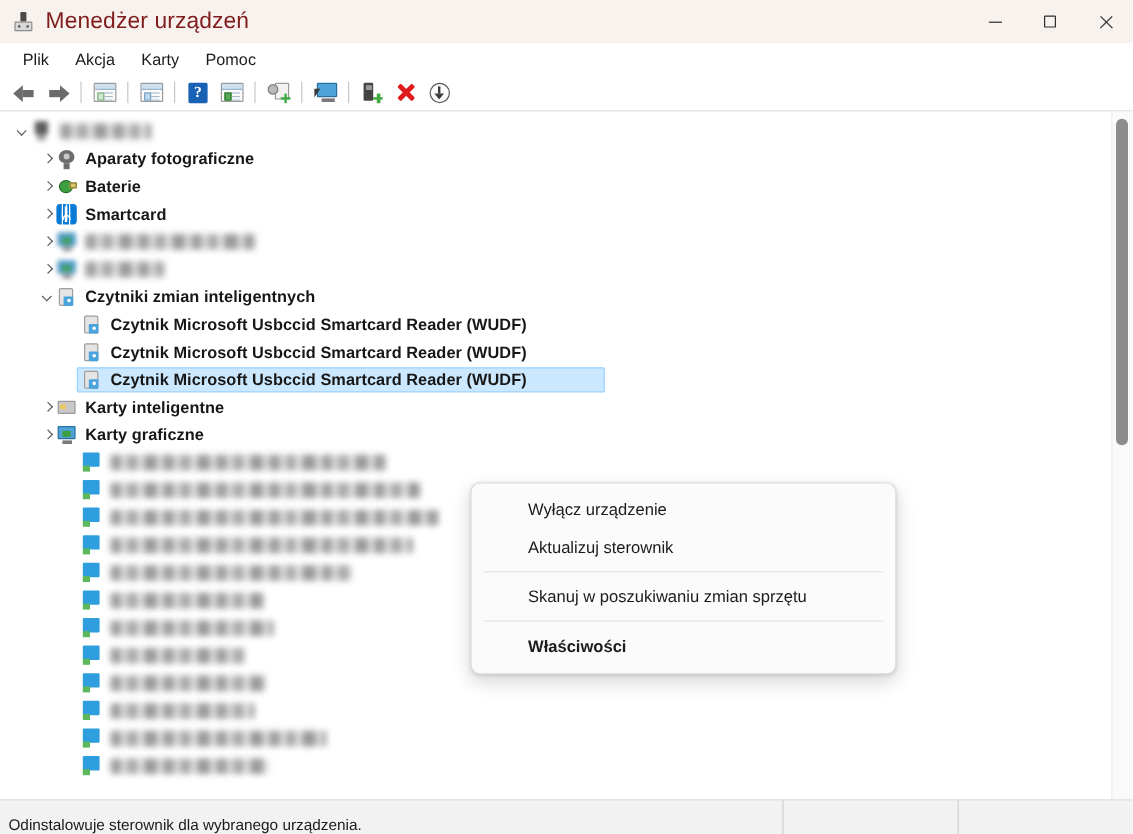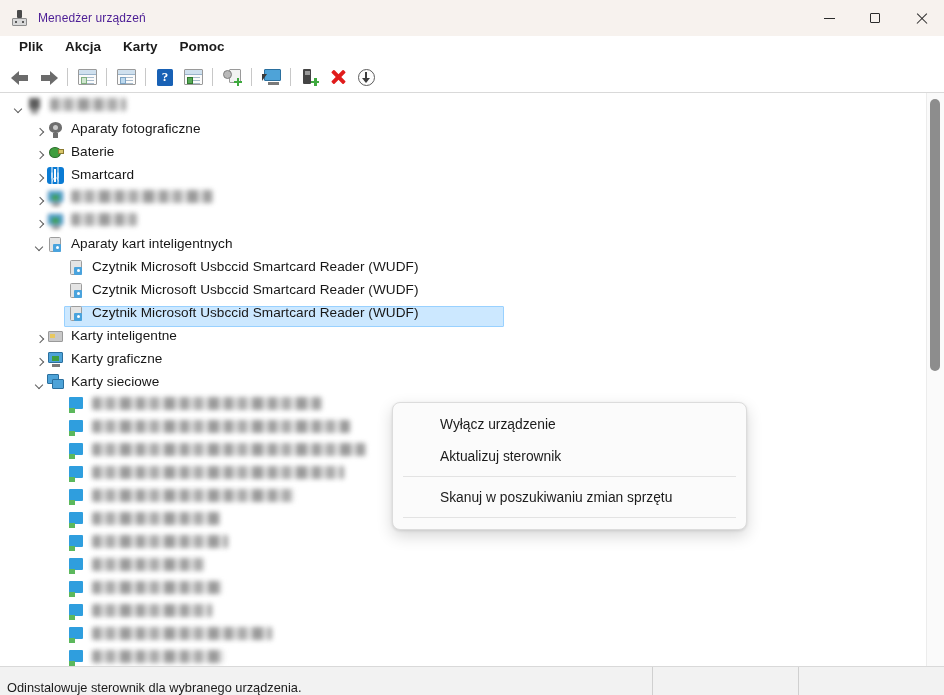--- a/index.html
+++ b/index.html
@@ -63,22 +63,22 @@
   .app-icon .ai-dot1,
   .app-icon .ai-dot2 {
     position: absolute;
     width: 2px; height: 2px;
     background: #5a5a5a;
     top: 11px;
   }
   .app-icon .ai-dot1 { left: 4px; }
   .app-icon .ai-dot2 { left: 11px; }
   .title-text {
-    font-size: 12px;
-    color: #4c1d95;
+    font-size: 19px;
+    color: #7f1d1d;
     letter-spacing: 0.1px;
     white-space: nowrap;
   }
   .win-controls {
     margin-left: auto;
     display: flex;
     height: 36px;
   }
   .win-btn {
     width: 46px;
@@ -114,24 +114,24 @@
     background: #2b2b2b;
   }
   .ctl-close::before { transform: rotate(45deg); }
   .ctl-close::after  { transform: rotate(-45deg); }
 
   
   .menubar {
     height: 26px;
     background: #ffffff;
     display: flex;
+    align-items: center;
     padding-left: 8px;
     gap: 0px;
     flex: 0 0 auto;
-    font-weight: bold;
   }
   .menu-item {
     font-size: 13.5px;
     color: #1b1b1b;
     padding: 3px 11px;
     cursor: default;
     white-space: nowrap;
   }
 
   
@@ -367,24 +367,25 @@
   }
   .tree {
     flex: 1 1 auto;
     position: relative;
     padding-top: 5px;
     overflow: hidden;
   }
   .row {
     height: 23px;
     display: flex;
-    align-items: flex-start;
+    align-items: center;
     white-space: nowrap;
     position: relative;
     cursor: default;
+    font-weight: bold;
   }
   .row .twisty {
     width: 16px;
     height: 23px;
     display: flex;
     align-items: center;
     justify-content: center;
     flex: 0 0 auto;
     color: #5a5a5a;
     font-size: 9px;
@@ -844,21 +845,21 @@
         <div class="row" style="padding-left: 31px;">
           <div class="twisty">
             <span class="chev open"></span>
           </div>
           <div class="ticon">
             <div class="ic-card" style="position: absolute; inset: 0px;">
               <div class="body"></div>
               <div class="chip"></div>
             </div>
           </div>
-          <span class="label">Aparaty kart inteligentnych</span>
+          <span class="label">Czytniki zmian inteligentnych</span>
         </div>
         <div class="row" style="padding-left: 52px;">
           <div class="twisty"></div>
           <div class="ticon">
             <div class="ic-card" style="position: absolute; inset: 0px;">
               <div class="body"></div>
               <div class="chip"></div>
             </div>
           </div>
           <span class="label">Czytnik Microsoft Usbccid Smartcard Reader (WUDF)</span>
@@ -900,32 +901,20 @@
           <div class="twisty">
             <span class="chev"></span>
           </div>
           <div class="ticon">
             <div class="ic-gpu" style="position: absolute; inset: 0px;">
               <div class="scr"></div>
               <div class="base"></div>
             </div>
           </div>
           <span class="label">Karty graficzne</span>
-        </div>
-        <div class="row" style="padding-left: 31px;">
-          <div class="twisty">
-            <span class="chev open"></span>
-          </div>
-          <div class="ticon">
-            <div class="ic-net" style="position: absolute; inset: 0px;">
-              <div class="b1"></div>
-              <div class="b2"></div>
-            </div>
-          </div>
-          <span class="label">Karty sieciowe</span>
         </div>
         <div class="row" style="padding-left: 52px;">
           <div class="twisty"></div>
           <div class="ticon">
             <div class="ic-netadp" style="position: absolute; inset: 0px;">
               <div class="sq"></div>
               <div class="grn"></div>
             </div>
           </div>
           <span class="blur" style="width: 230px;"></span>
@@ -1045,20 +1034,21 @@
     <div class="vscroll">
       <div class="vthumb" style="top:6px; height:272px;"></div>
     </div>
 
     <div class="ctxmenu" id="ctx-root">
         <div class="ctx-item">Wyłącz urządzenie</div>
         <div class="ctx-item">Aktualizuj sterownik</div>
         <div class="ctx-sep"></div>
         <div class="ctx-item">Skanuj w poszukiwaniu zmian sprzętu</div>
         <div class="ctx-sep"></div>
+        <div class="ctx-item bold">Właściwości</div>
       </div>
     <div class="ctx-highlight" style="left:428px; top:369px; width:162px; height:28px;"></div>
   </div>
 
   <div class="statusbar">
     <div class="status-main">Odinstalowuje sterownik dla wybranego urządzenia.</div>
     <div class="status-pane"></div>
     <div class="status-pane"></div>
   </div>
 </div>

